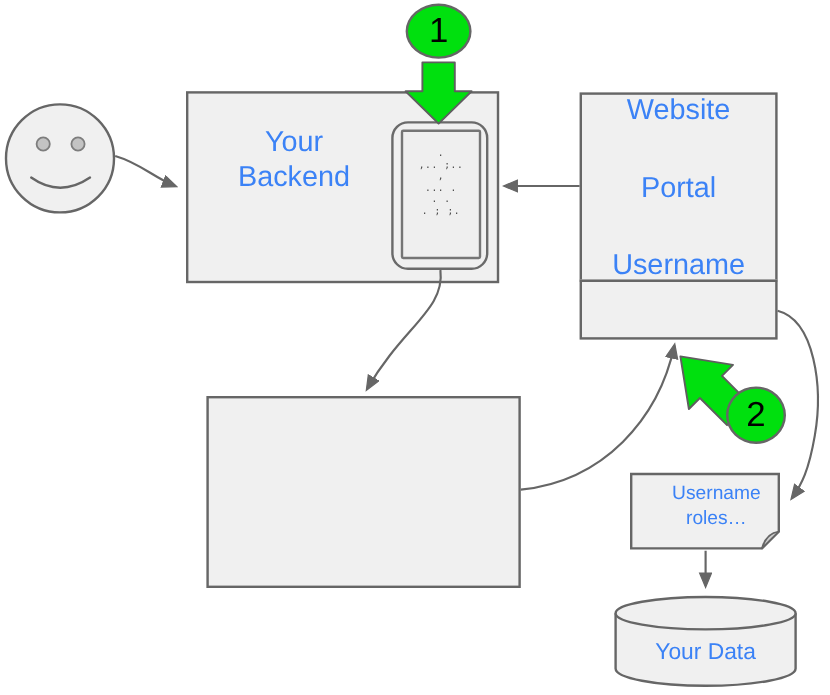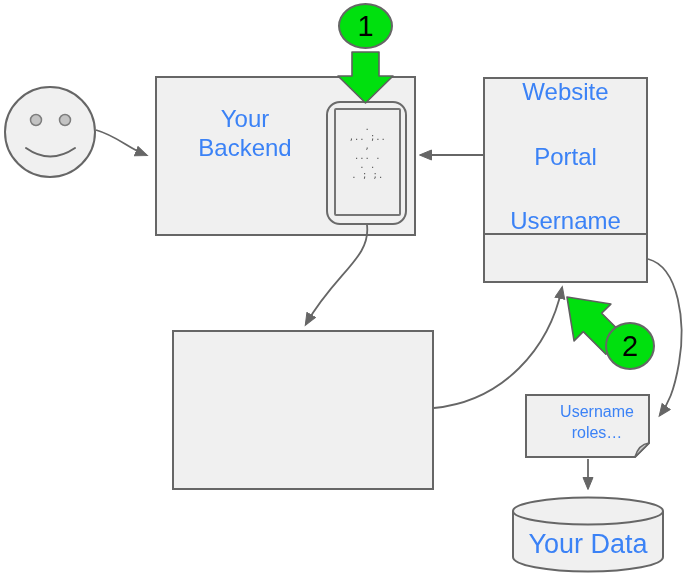--- a/index.html
+++ b/index.html
@@ -25,21 +25,21 @@
     position:absolute;
     display:flex;flex-direction:column;
     align-items:center;justify-content:center;
     text-align:center;
     color:#3b82f6;
     pointer-events:none;
   }
   .label .ln{display:block;}
   .big-label{font-size:24px;line-height:29px;}
   .verify-label{font-size:23px;line-height:26px;}
-  .data-label{font-size:27px;line-height:30px;}
+  .data-label{font-size:19px;line-height:30px;}
   .note-label{font-size:16px;line-height:21px;}
   .svg-layer{position:absolute;left:0;top:0;pointer-events:none;}
   .badge{
     position:absolute;
     background:var(--accent,#00e00e);
     border:2px solid var(--line,#666);
     border-radius:50%;
     display:flex;align-items:center;justify-content:center;
     font-size:29px;
     color:#000;

